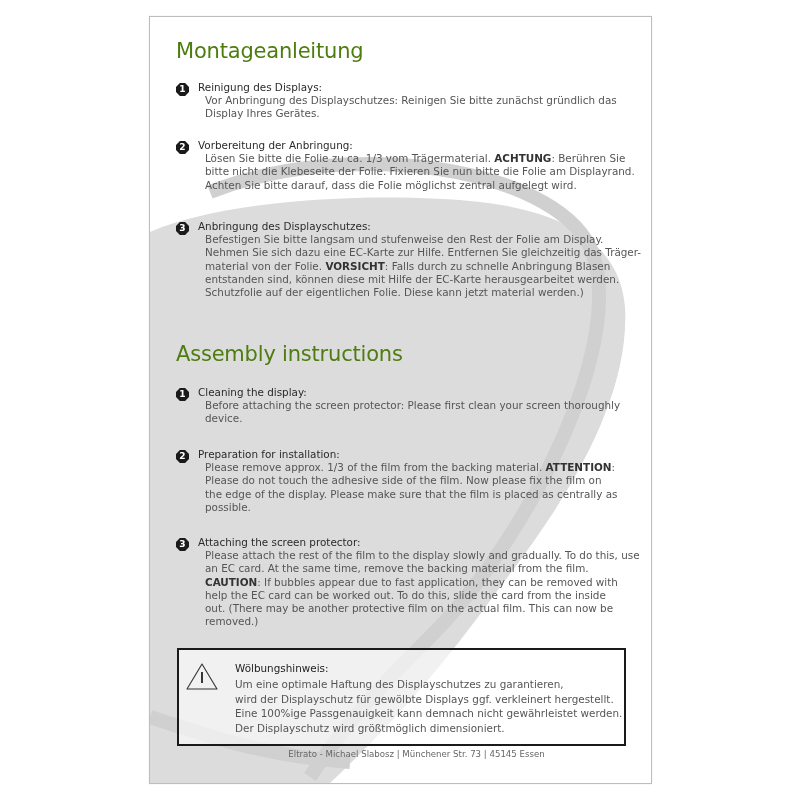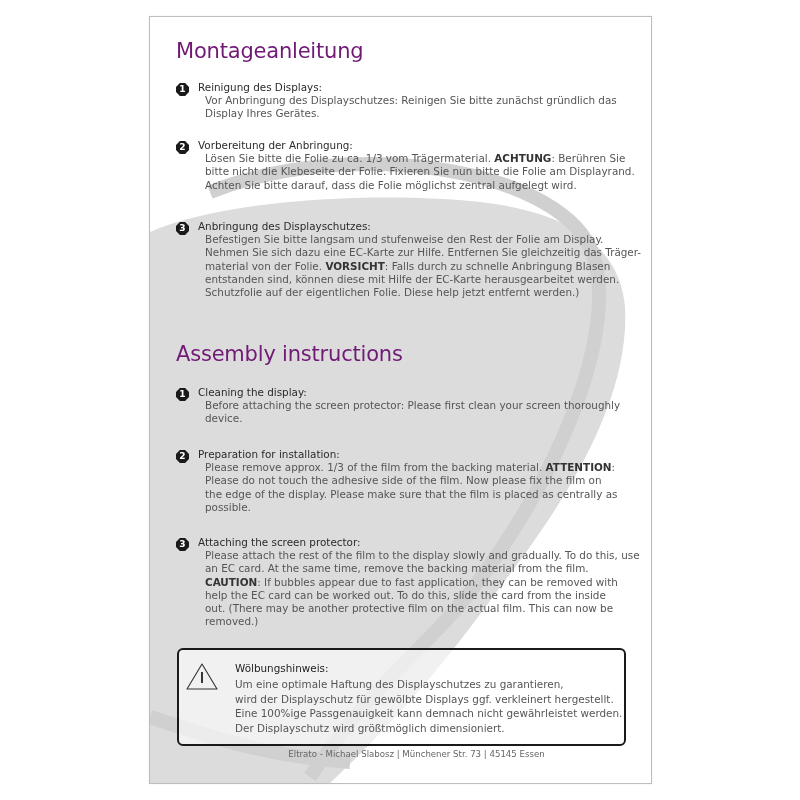--- a/index.html
+++ b/index.html
@@ -5,36 +5,36 @@
     html, body { margin: 0; padding: 0; background: #ffffff; }
     body { width: 800px; height: 800px; position: relative; overflow: hidden; font-family: "DejaVu Sans", sans-serif; }
     .page {
       position: absolute; left: 149px; top: 16px; width: 501px; height: 766px;
       border: 1px solid #bdbdbd; background: #ffffff; overflow: hidden;
       box-shadow: 0 0 1px rgba(0,0,0,0.15);
     }
     .bg { position: absolute; left: 0; top: 0; width: 501px; height: 766px; }
     .content { position: absolute; left: 0; top: 0; width: 501px; height: 766px; }
     h1 {
-      position: absolute; margin: 0; font-weight: normal; color: #701a75;
+      position: absolute; margin: 0; font-weight: normal; color: #4d7c0f;
       font-family: "DejaVu Sans", sans-serif; font-size: 21px; letter-spacing: -0.2px;
     }
     .step { position: absolute; left: 26px; width: 460px; }
     .num {
       position: absolute; left: 0; top: 2px; width: 13px; height: 13px;
       background: #1a1a1a; color: #fff; font-size: 9px; font-weight: bold;
       text-align: center; line-height: 13px;
       clip-path: polygon(30% 0, 70% 0, 100% 30%, 100% 70%, 70% 100%, 30% 100%, 0 70%, 0 30%);
     }
     .step-title { position: absolute; left: 22px; top: 0; font-size: 10.4px; color: #2a2a2a; white-space: nowrap; }
     .step-body { position: absolute; left: 22px; top: 13px; font-size: 10.4px; color: #555; line-height: 13.3px; white-space: nowrap; margin-left: 7px; }
     .step-body b { color: #333; }
     .notice {
       position: absolute; left: 27px; top: 631px; width: 445px; height: 94px;
-      border: 2px solid #1a1a1a; border-radius: 6px; background: rgba(255,255,255,0.6);
+      border: 2px solid #1a1a1a; border-radius: 0; background: rgba(255,255,255,0.6);
     }
     .warn-icon { position: absolute; left: 6px; top: 12px; width: 34px; height: 30px; }
     .notice-title { position: absolute; left: 56px; top: 12px; font-size: 10.4px; color: #222; white-space: nowrap; }
     .notice-body { position: absolute; left: 56px; top: 27px; font-size: 10.4px; color: #555; line-height: 14.5px; white-space: nowrap; }
     .footer { position: absolute; left: 16px; width: 501px; top: 732px; text-align: center; font-size: 8.6px; color: #666; }
   </style>
 </head>
 <body>
 
 <div class="page">
@@ -67,21 +67,21 @@
     </div>
 
     <div class="step" style="top:203px;">
       <div class="num">3</div>
       <div class="step-title">Anbringung des Displayschutzes:</div>
       <div class="step-body">
         <div>Befestigen Sie bitte langsam und stufenweise den Rest der Folie am Display.</div>
         <div>Nehmen Sie sich dazu eine EC-Karte zur Hilfe. Entfernen Sie gleichzeitig das Träger-</div>
         <div><span>material von der Folie. </span><b>VORSICHT</b><span>: Falls durch zu schnelle Anbringung Blasen</span></div>
         <div>entstanden sind, können diese mit Hilfe der EC-Karte herausgearbeitet werden.</div>
-        <div>Schutzfolie auf der eigentlichen Folie. Diese help jetzt entfernt werden.)</div>
+        <div>Schutzfolie auf der eigentlichen Folie. Diese kann jetzt material werden.)</div>
       </div>
     </div>
 
     <h1 style="left:26px; top:325px;">Assembly instructions</h1>
 
     <div class="step" style="top:369px;">
       <div class="num">1</div>
       <div class="step-title">Cleaning the display:</div>
       <div class="step-body">
         <div>Before attaching the screen protector: Please first clean your screen thoroughly</div>

